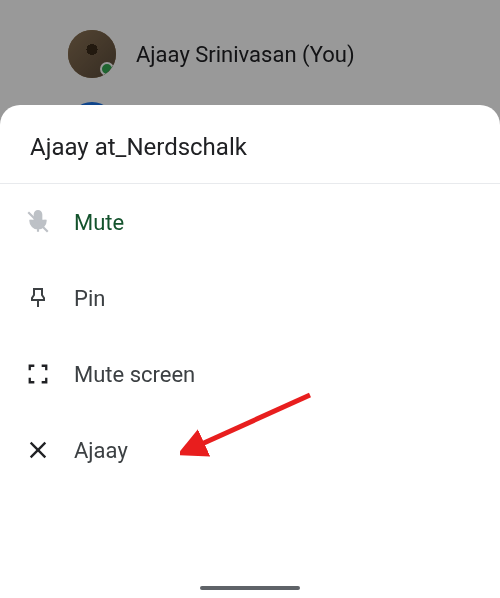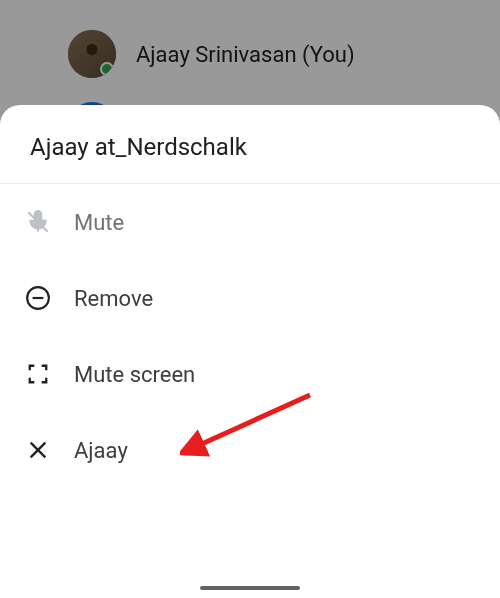--- a/index.html
+++ b/index.html
@@ -141,21 +141,21 @@
       align-items: center;
       justify-content: center;
       flex-shrink: 0;
     }
     .sheet-label {
       margin-left: 22px;
       font-size: 22px;
       color: #3c4043;
     }
     .sheet-item.disabled .sheet-label {
-      color: #737373;
+      color: #14532d;
     }
     .sheet-item.disabled .sheet-icon svg {
       stroke: #bdc1c6;
       fill: #bdc1c6;
     }
     .handle {
       position: absolute;
       bottom: 8px;
       left: 50%;
       transform: translateX(-50%);
@@ -207,30 +207,29 @@
   <div class="sheet-item disabled">
     <div class="sheet-icon">
       <svg width="26" height="26" viewBox="0 0 24 24" fill="none" stroke="#bdc1c6" stroke-width="2">
         <path d="M12 2a3 3 0 0 0-3 3v6a3 3 0 0 0 6 0V5a3 3 0 0 0-3-3z"></path>
         <path d="M19 10v1a7 7 0 0 1-14 0v-1M12 18v3M3 3l18 18"></path>
       </svg>
     </div>
     <div class="sheet-label">Mute</div>
   </div>
 
-
   <div class="sheet-item">
     <div class="sheet-icon">
-      <svg width="26" height="26" viewBox="0 0 24 24" fill="none" stroke="#202124" stroke-width="2">
-        <circle cx="12" cy="12" r="10"></circle>
-        <line x1="7" y1="12" x2="17" y2="12"></line>
-      </svg>
-    </div>
-    <div class="sheet-label">Remove</div>
-  </div>
+      <svg width="24" height="24" viewBox="0 0 24 24" fill="none" stroke="#3c4043" stroke-width="2">
+        <path d="M8 3h8v6l2 3v2H6v-2l2-3V3z M12 14v7"></path>
+      </svg>
+    </div>
+    <div class="sheet-label">Pin</div>
+  </div>
+
 
   <div class="sheet-item">
     <div class="sheet-icon">
       <svg width="22" height="22" viewBox="0 0 24 24" fill="none" stroke="#202124" stroke-width="2.5">
         <path d="M3 8V3h5 M21 8V3h-5 M3 16v5h5 M21 16v5h-5"></path>
       </svg>
     </div>
     <div class="sheet-label">Mute screen</div>
   </div>
 

